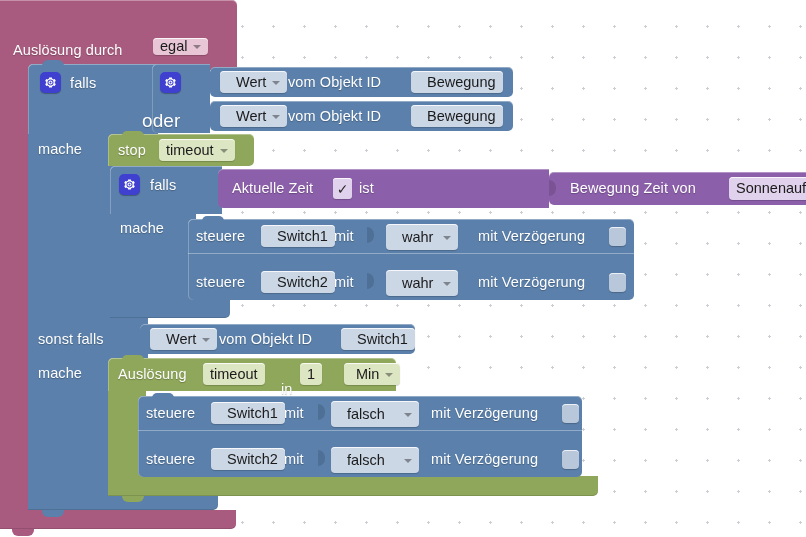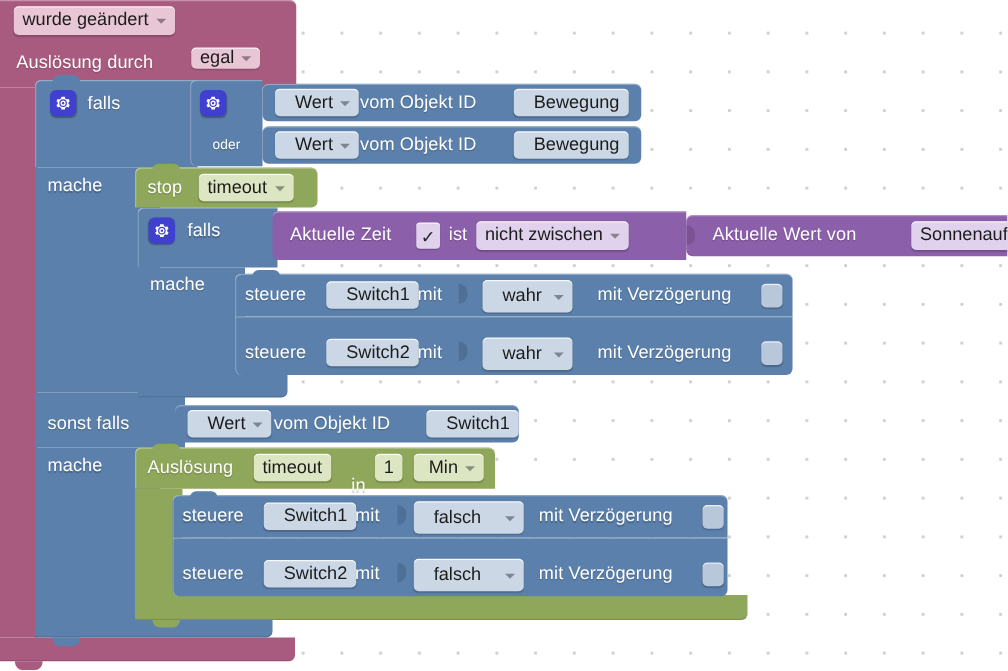--- a/index.html
+++ b/index.html
@@ -95,24 +95,20 @@
 
   <div class="blk pink hl-top" style="left:0px;top:0px;width:237px;height:70px;border-radius:0 5px 0 0;"></div>
 
   <div class="blk pink" style="left:0px;top:70px;width:30px;height:440px;"></div>
 
   <div class="blk pink" style="left:0px;top:510px;width:236px;height:19px;border-radius:0 0 5px 0;
               box-shadow:inset 0 -1px 0 rgba(0,0,0,.12);"></div>
 
   <div class="notch pink" style="left:12px;top:529px;width:22px;height:7px;border-radius:0 0 6px 6px;"></div>
 
-  <div class="field f-pink" style="left:11px;top:5px;height:23px;">
-    <span class="txt">wurde geändert</span>
-    <span class="caret"></span>
-  </div>
 
   <div class="lbl" style="left:13px;top:43px;">Auslösung durch</div>
   <div class="field f-pink" style="left:153px;top:38px;height:17px;">
     <span class="txt">egal</span>
     <span class="caret"></span>
   </div>
 
   <div class="blk blue hl-left" style="left:28px;top:64px;width:130px;height:70px;border-radius:5px 0 0 0;"></div>
 
   <div class="notch blue" style="left:42px;top:60px;width:22px;height:6px;border-radius:6px 6px 0 0;"></div>
@@ -136,21 +132,21 @@
   <div class="lbl" style="left:70px;top:76px;">falls</div>
 
   <div class="blk blue hl-top" style="left:152px;top:64px;width:58px;height:69px;border-radius:5px 0 0 5px;
               box-shadow:inset 0 1px 0 rgba(255,255,255,.3), inset 1px 0 0 rgba(255,255,255,.22);"></div>
   <div class="gear" style="left:160px;top:72px;">
     <svg width="13" height="13" viewBox="0 0 24 24" aria-hidden="true">
       <path fill="#ffffff" d="M12 8.2a3.8 3.8 0 1 0 0 7.6 3.8 3.8 0 0 0 0-7.6zm0 5.6a1.8 1.8 0 1 1 0-3.6 1.8 1.8 0 0 1 0 3.6z"></path>
       <path fill="#ffffff" d="M20 12c0-.5-.05-1-.14-1.47l2-1.35-2-3.46-2.3.84A7.9 7.9 0 0 0 15 5.1L14.6 2.7h-5.2L9 5.1c-.94.33-1.8.83-2.56 1.46l-2.3-.84-2 3.46 2 1.35A8.2 8.2 0 0 0 4 12c0 .5.05 1 .14 1.47l-2 1.35 2 3.46 2.3-.84c.76.63 1.62 1.13 2.56 1.46l.4 2.4h5.2l.4-2.4a7.9 7.9 0 0 0 2.56-1.46l2.3.84 2-3.46-2-1.35c.09-.47.14-.97.14-1.47zm-8 5.6A5.6 5.6 0 1 1 17.6 12 5.6 5.6 0 0 1 12 17.6z"></path>
     </svg>
   </div>
-  <div class="lbl" style="left:170px;top:111px;font-size:11px;">oder</div>
+  <div class="lbl" style="left:142px;top:111px;font-size:19px;">oder</div>
 
   <div class="blk blue hl-top" style="left:210px;top:67px;width:303px;height:30px;border-radius:5px;"></div>
   <div class="field f-blue" style="left:220px;top:71px;">
     <span class="txt">Wert</span>
     <span class="caret"></span>
   </div>
   <div class="lbl" style="left:288px;top:75px;">vom Objekt ID</div>
   <div class="field f-blue" style="left:411px;top:71px;">
     <span class="txt">Bewegung</span>
   </div>
@@ -189,28 +185,24 @@
   </div>
   <div class="lbl" style="left:150px;top:178px;">falls</div>
   <div class="lbl" style="left:120px;top:221px;">mache</div>
 
   <div class="blk purple hl-top" style="left:218px;top:169px;width:331px;height:39px;border-radius:5px 0 0 5px;"></div>
   <div class="lbl" style="left:232px;top:181px;">Aktuelle Zeit</div>
   <div class="checkfield" style="left:333px;top:178px;">
     <span>✓</span>
   </div>
   <div class="lbl" style="left:359px;top:181px;text-align:right;">ist</div>
-  <div class="field f-purple" style="left:381px;top:177px;height:23px;">
-    <span class="txt">nicht zwischen</span>
-    <span class="caret"></span>
-  </div>
 
   <div class="blk purple hl-top" style="left:549px;top:172px;width:257px;height:33px;border-radius:5px 0 0 5px;"></div>
   <div class="socket" style="left:549px;top:177px;"></div>
-  <div class="lbl" style="left:570px;top:181px;">Aktuelle Wert von</div>
+  <div class="lbl" style="left:570px;top:181px;">Bewegung Zeit von</div>
   <div class="field f-purple" style="left:729px;top:177px;height:23px;overflow:hidden;">
     <span class="txt">Sonnenaufga</span>
   </div>
 
   <div class="blk blue hl-left" style="left:188px;top:219px;width:446px;height:34px;border-radius:5px 5px 0 0;"></div>
   <div class="notch blue" style="left:202px;top:216px;width:22px;height:5px;border-radius:6px 6px 0 0;"></div>
   <div class="lbl" style="left:196px;top:229px;">steuere</div>
   <div class="field f-blue" style="left:261px;top:225px;">
     <span class="txt">Switch1</span>
   </div>
@@ -258,21 +250,21 @@
   <div class="notch olive" style="left:122px;top:496px;width:22px;height:6px;border-radius:0 0 6px 6px;"></div>
 
   <div class="lbl" style="left:118px;top:367px;">Auslösung</div>
   <div class="field f-olive" style="left:203px;top:363px;">
     <span class="txt">timeout</span>
   </div>
   <div class="lbl" style="left:281px;top:367px;margin-top:15px;">in</div>
   <div class="field f-olive" style="left:300px;top:363px;">
     <span class="txt">1</span>
   </div>
-  <div class="field f-olive" style="left:331px;top:363px;padding-left:12px;">
+  <div class="field f-olive" style="left:344px;top:363px;padding-left:12px;">
     <span class="txt">Min</span>
     <span class="caret"></span>
   </div>
 
   <div class="blk blue hl-left" style="left:138px;top:396px;width:444px;height:34px;border-radius:5px 5px 0 0;"></div>
   <div class="notch blue" style="left:152px;top:393px;width:22px;height:5px;border-radius:6px 6px 0 0;"></div>
   <div class="lbl" style="left:146px;top:406px;">steuere</div>
   <div class="field f-blue" style="left:211px;top:402px;">
     <span class="txt">Switch1</span>
   </div>

